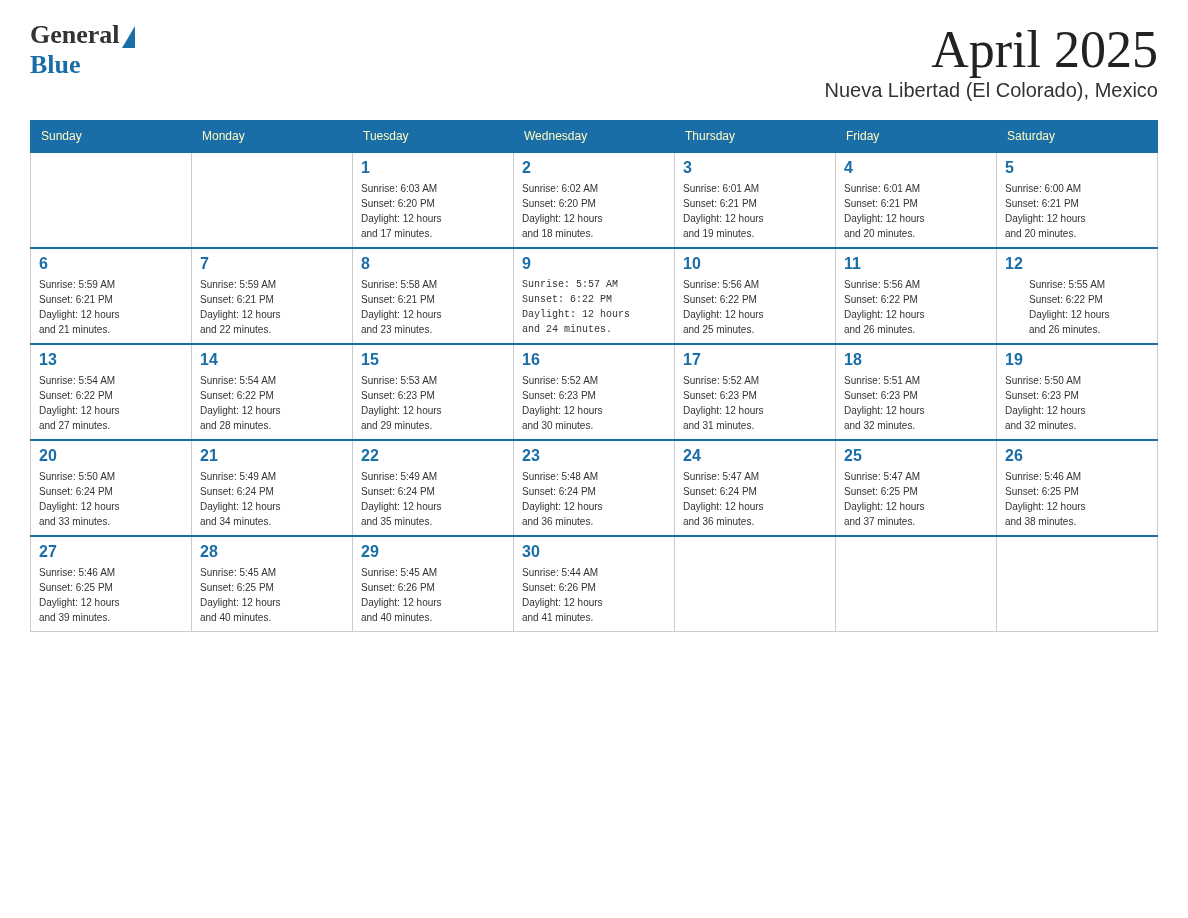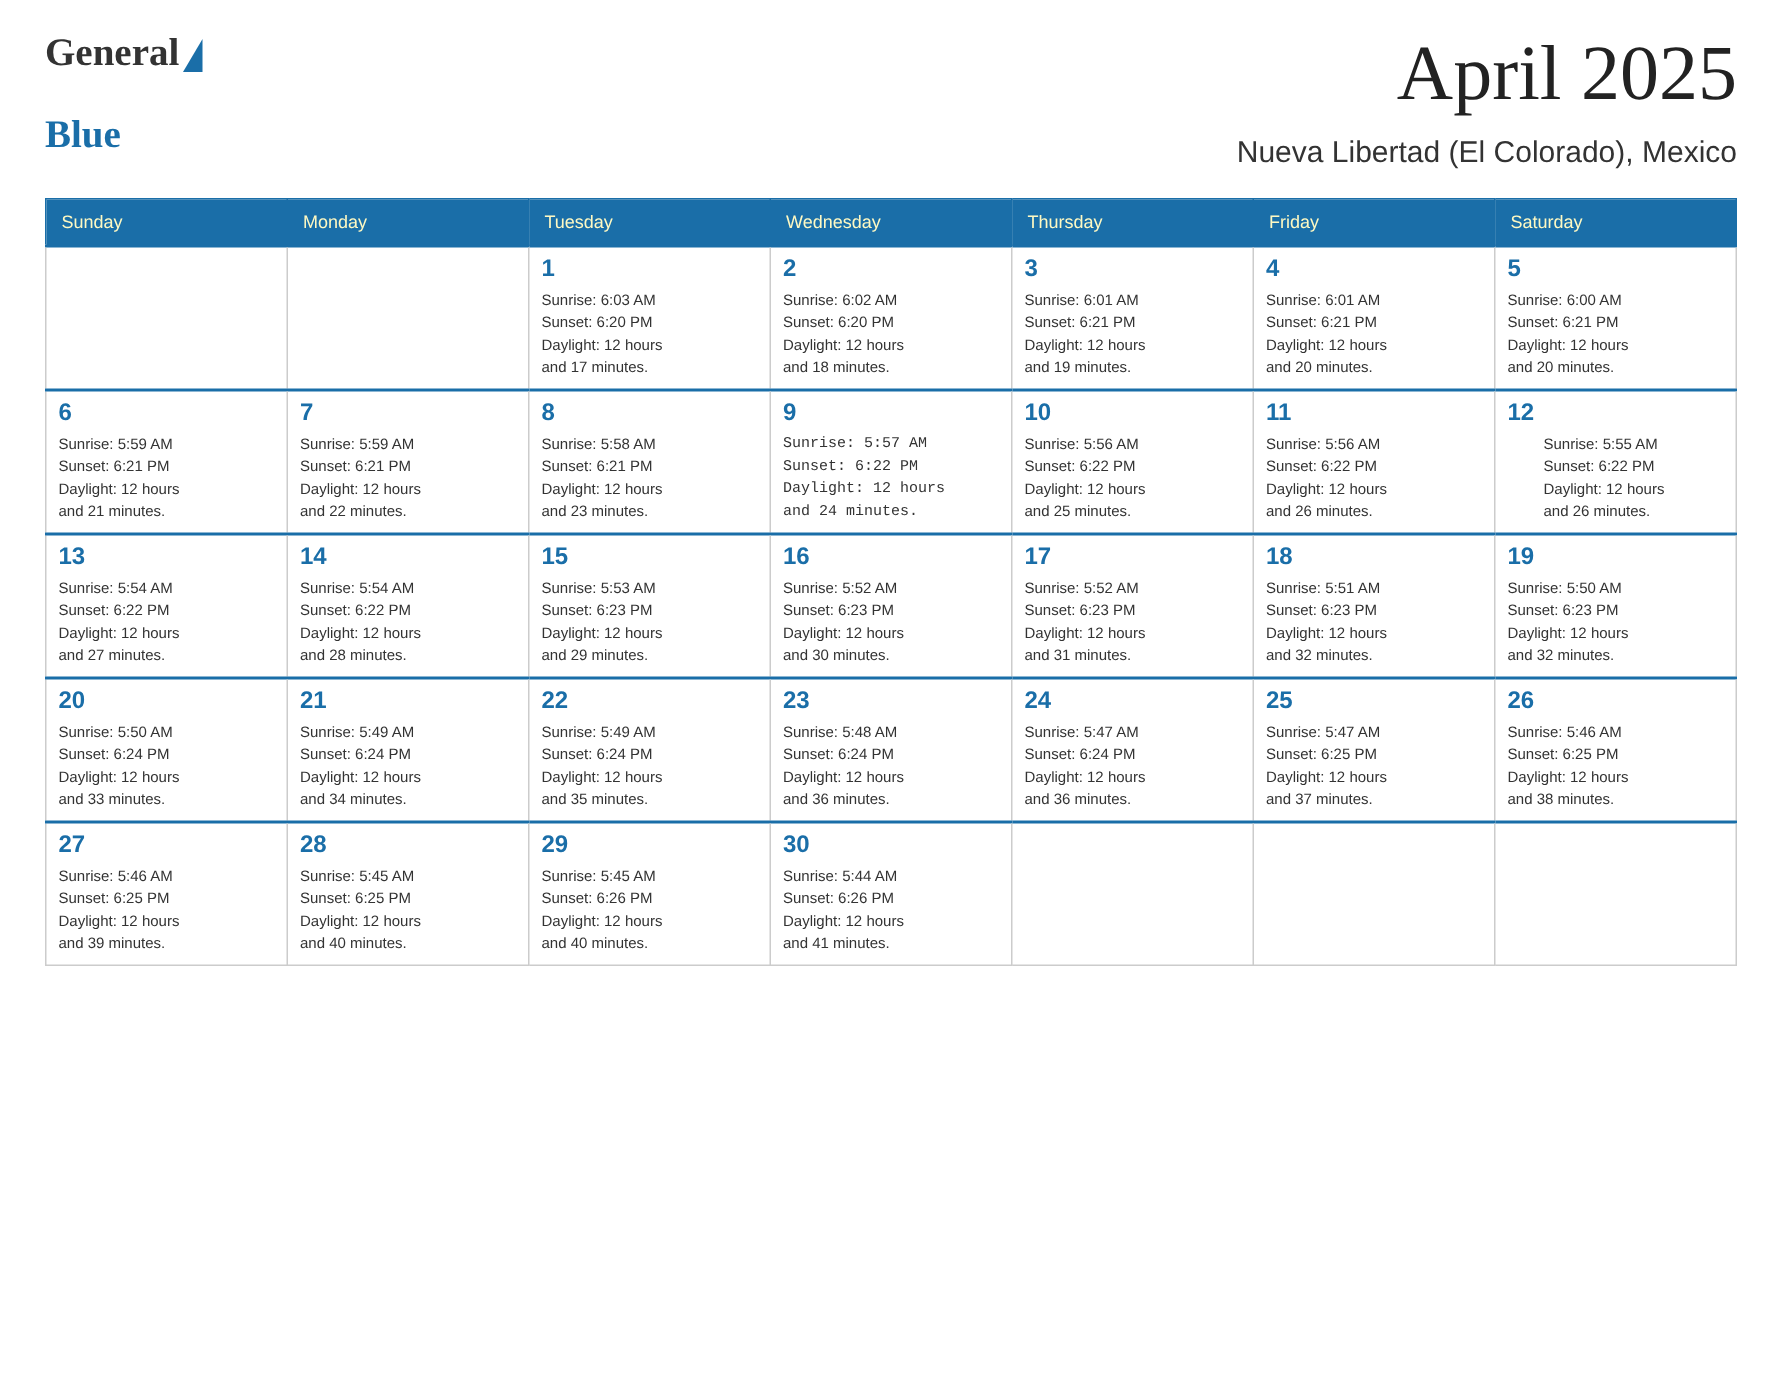--- a/index.html
+++ b/index.html
@@ -35,35 +35,34 @@
     }
     .logo-blue {
       font-size: 26px;
       font-weight: bold;
       color: #1a6ea8;
       font-family: Georgia, serif;
     }
     .logo-line2 {
       display: flex;
       align-items: center;
-      margin-top: 25px;
     }
     .title-block {
       text-align: right;
     }
     .month-year {
       font-size: 52px;
       font-weight: normal;
       color: #222;
       font-family: Georgia, serif;
     }
     .location {
       font-size: 20px;
       color: #333;
-      margin-top: 12px;
+      margin-top: 0;
     }
     .calendar {
       width: 100%;
       border-collapse: collapse;
       border: 1px solid #aaa;
     }
     .calendar th {
       background-color: #1a6ea8;
       color: #fef9c3;
       font-size: 12px;

